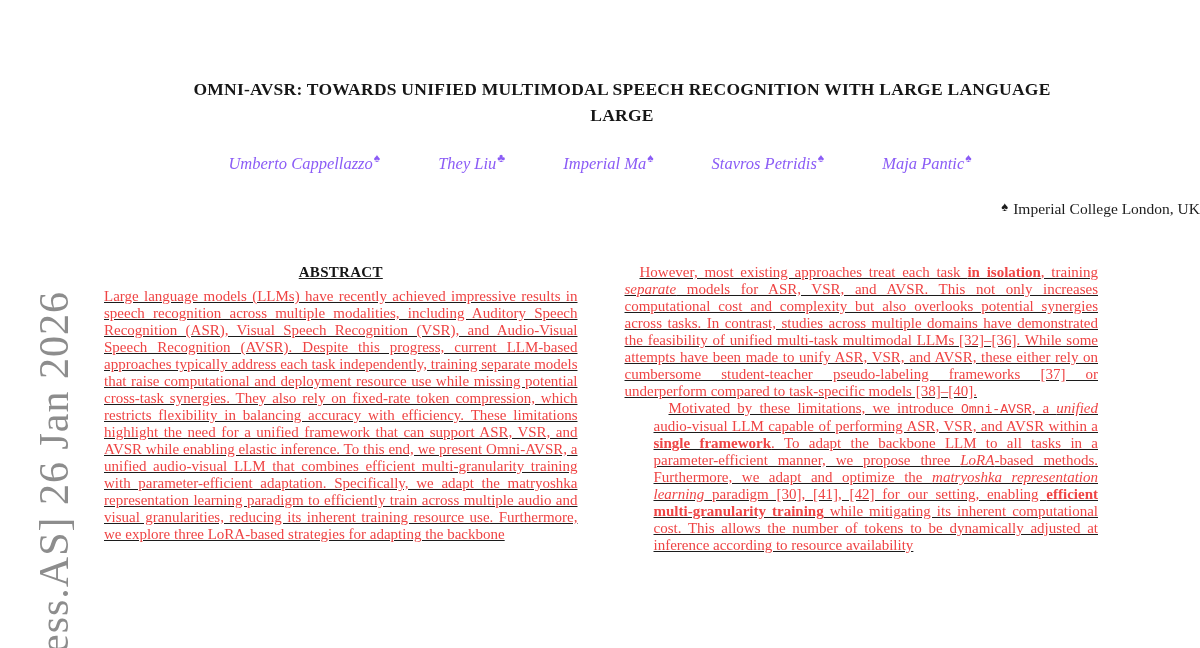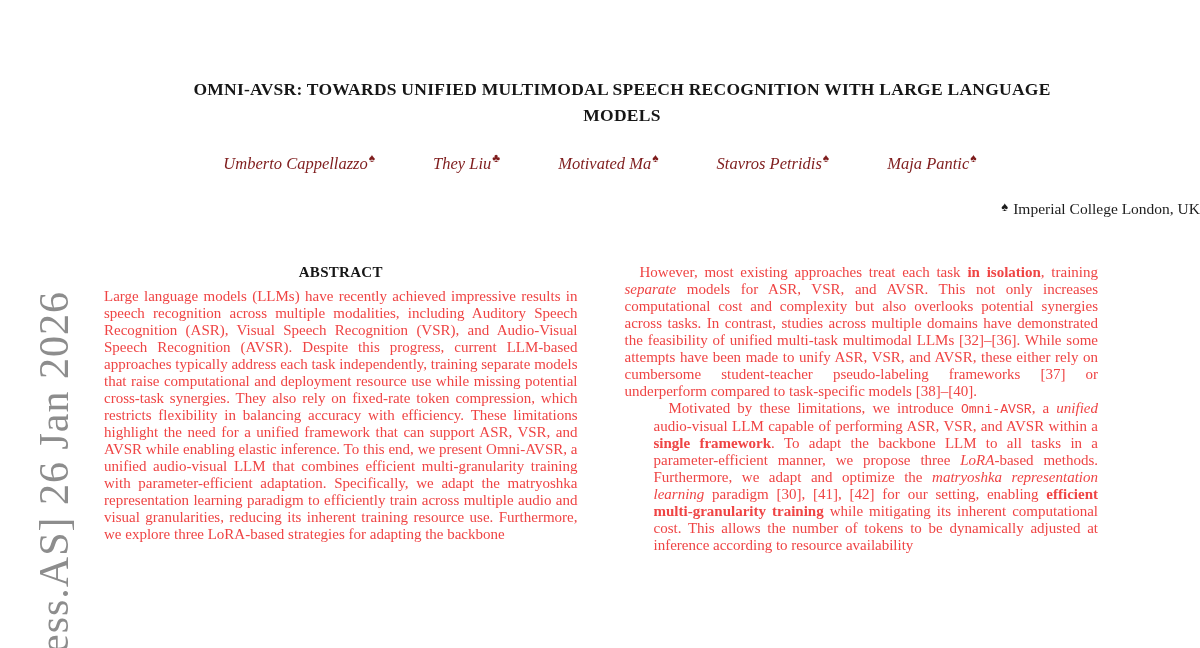--- a/index.html
+++ b/index.html
@@ -24,36 +24,36 @@
   .title {
     position: absolute; top: 76px; left: 0; width: 100%;
     margin: 0; text-align: center;
     font-size: 17.5px; font-weight: bold; line-height: 26px;
     letter-spacing: 0.25px; color: #161616; padding-left: 44px;
   }
 
   .authors {
     position: absolute; top: 151px; left: 0; width: 100%;
     display: flex; justify-content: center; gap: 58px;
-    font-size: 16.5px; font-style: italic; color: #7f1d1d;
+    font-size: 16.5px; font-style: italic; color: #8b5cf6;
   }
   .author { white-space: nowrap; }
   .author-mark { font-style: normal; font-size: 12px; margin-left: 1px; }
 
   .affils {
     position: absolute; top: 199px; left: 0; width: 100%;
     display: flex; justify-content: flex-end; gap: 32px;
     font-size: 15.5px; color: #1c1c1c;
   }
   .affil { white-space: nowrap; }
   .affil-mark { font-size: 13px; vertical-align: 3px; margin-right: 5px; }
 
   .columns {
     position: absolute; top: 264px; left: 104px; width: 994px;
-    display: flex; gap: 47px; align-items: flex-start;
+    display: flex; gap: 47px; align-items: flex-start; text-decoration: underline;
   }
   .col { width: 481px; }
   .abstract-heading {
     text-align: center; font-weight: bold; font-size: 15px;
     letter-spacing: 0.3px; margin: 0 0 7px 0; color: #161616;
   }
   .para {
     margin: 0; text-align: justify;
     font-size: 15px; line-height: 17px; color: #ef4444;
   }
@@ -63,26 +63,26 @@
   .seg-i { font-style: italic; }
   .seg-m { font-family: "Liberation Mono", "DejaVu Sans Mono", monospace; font-size: 13.1px; }
 </style>
 </head>
 <body>
 
 <div class="page">
 
   <div class="watermark">ess.AS] 26 Jan 2026</div>
 
-  <h1 class="title"><span>OMNI-AVSR: TOWARDS UNIFIED MULTIMODAL SPEECH RECOGNITION WITH LARGE LANGUAGE</span><br><span>MODELS</span></h1>
+  <h1 class="title"><span>OMNI-AVSR: TOWARDS UNIFIED MULTIMODAL SPEECH RECOGNITION WITH LARGE LANGUAGE</span><br><span>LARGE</span></h1>
 
   <div class="authors">
     <span class="author"><span>Umberto Cappellazzo</span><sup class="author-mark">♠</sup></span>
     <span class="author"><span>They Liu</span><sup class="author-mark">♣</sup></span>
-    <span class="author"><span>Motivated Ma</span><sup class="author-mark">♠</sup></span>
+    <span class="author"><span>Imperial Ma</span><sup class="author-mark">♠</sup></span>
     <span class="author"><span>Stavros Petridis</span><sup class="author-mark">♠</sup></span>
     <span class="author"><span>Maja Pantic</span><sup class="author-mark">♠</sup></span>
   </div>
 
   <div class="affils">
     <span class="affil"><span class="affil-mark">♠</span><span>Imperial College London, UK</span></span>
   </div>
 
   <div class="columns">
     <div class="col col-left">

